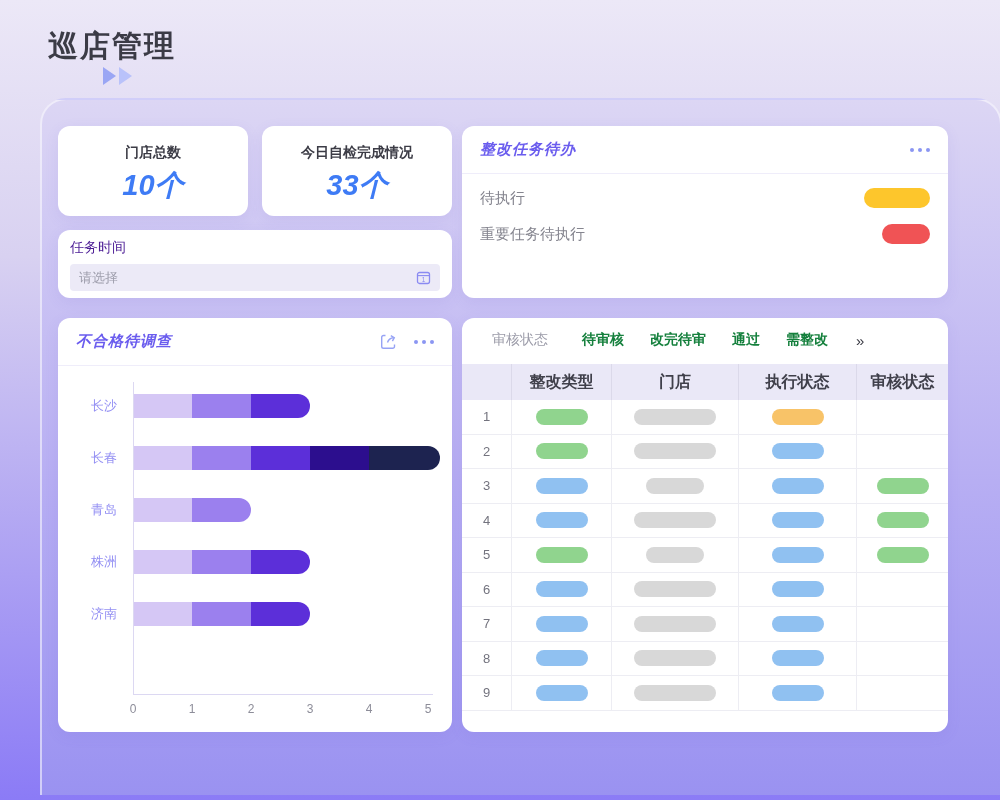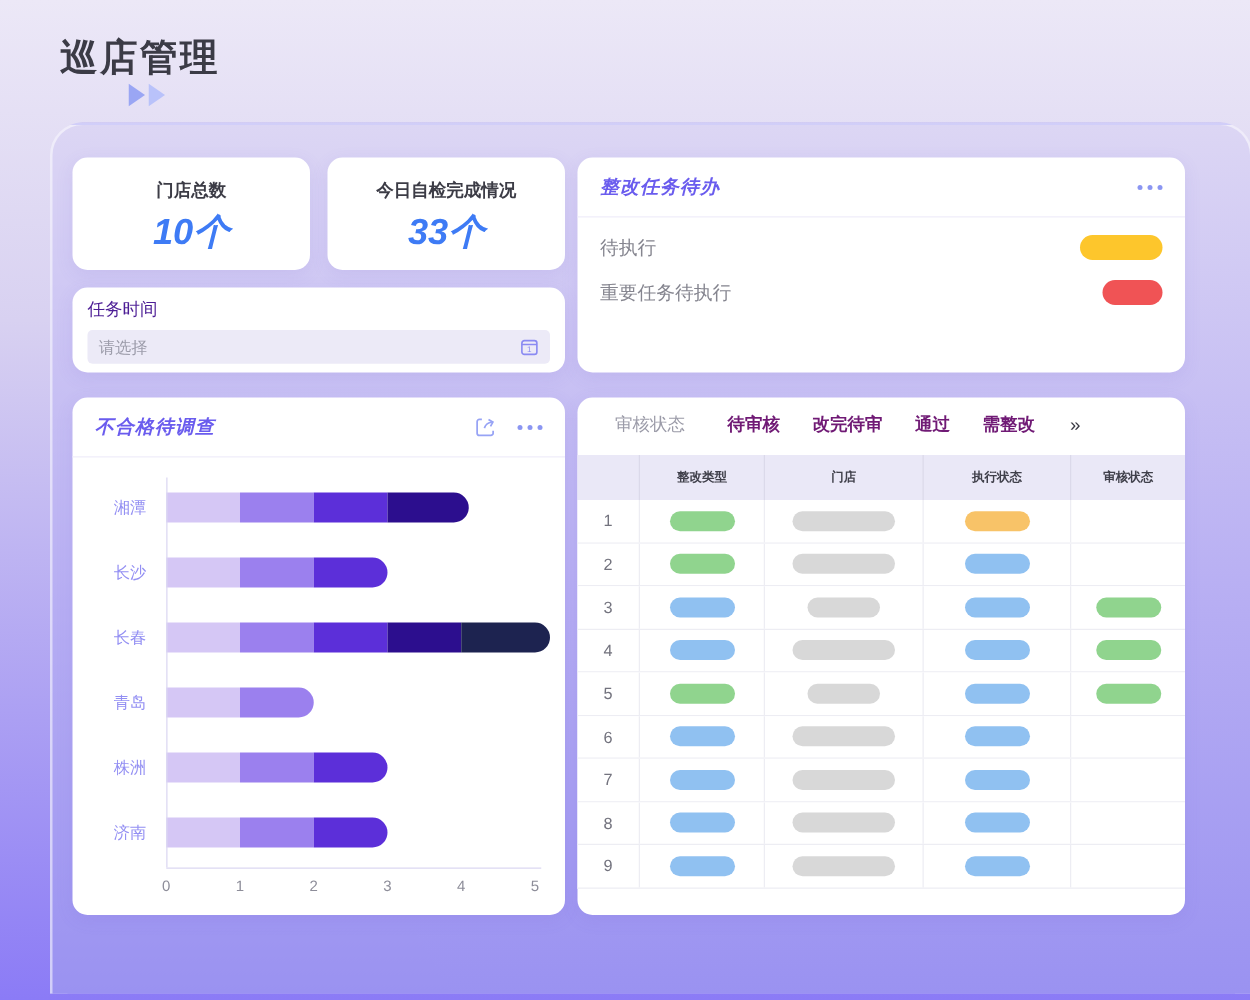--- a/index.html
+++ b/index.html
@@ -53,29 +53,29 @@
   .bar { display:flex; height:24px; }
   .seg { height:24px; }
   .seg:last-child { border-radius:0 12px 12px 0; }
   .axis-v { position:absolute; left:59px; top:2px; width:1px; height:312px; background:#dcd8f2; }
   .axis-h { position:absolute; left:59px; top:314px; width:300px; height:1px; background:#dcd8f2; }
   .tick { position:absolute; top:322px; transform:translateX(-50%); font-size:12px; color:#8d8d99; }
   
   .review-panel { left:420px; top:218px; width:486px; height:414px;padding-left:12px; }
   .filter-bar { position:absolute; top:13px; left:30px; display:flex; align-items:center; }
   .filter-label { font-size:14px; color:#9b9ba8; margin-right:34px; }
-  .filter-tab { font-size:14px; color:#701a75; font-weight:600; margin-right:26px; cursor:pointer; }
+  .filter-tab { font-size:14px; color:#15803d; font-weight:600; margin-right:26px; cursor:pointer; }
   .filter-more { font-size:15px; color:#3a3a44; cursor:pointer; margin-left:2px; }
   .review-table { position:absolute; top:46px; left:0; right:0; }
   .tr { display:grid; grid-template-columns:50px 100px 127px 118px 91px; }
   .tr.head { height:36px; background:#eae8f7; }
   .tr.body-row { height:34.5px; border-bottom:1px solid #ededf3; background:#fff; }
   .td { display:flex; align-items:center; justify-content:center; }
   .tr .td { border-right:1px solid #ededf3; }
-  .tr.head .td { border-right:1px solid #dbd9ea; font-size:10px; color:#40404b; font-weight:600; }
+  .tr.head .td { border-right:1px solid #dbd9ea; font-size:16px; color:#40404b; font-weight:600; }
   .tr .td:last-child { border-right:none; }
   .row-num { font-size:13px; color:#73737e; }
   .cell-pill { height:16px; border-radius:8px; }
   svg { display:block; }
 </style>
 </head>
 <body>
 
 <div class="page-header">
   <span class="page-title">巡店管理</span>
@@ -145,29 +145,20 @@
         <span class="dots">
             <i></i>
             <i></i>
             <i></i>
           </span>
       </span>
     </div>
     <div class="chart" id="bar-chart">
       <div class="axis-v"></div>
       <div class="axis-h"></div>
-    <div class="chart-row">
-          <span class="chart-label">湘潭</span>
-          <div class="bar">
-            <div class="seg" style="width: 59px; background: rgb(213, 199, 245);"></div>
-            <div class="seg" style="width: 59px; background: rgb(155, 128, 238);"></div>
-            <div class="seg" style="width: 59px; background: rgb(92, 47, 217);"></div>
-            <div class="seg" style="width: 64.9px; background: rgb(44, 14, 142);"></div>
-          </div>
-        </div>
         <div class="chart-row">
           <span class="chart-label">长沙</span>
           <div class="bar">
             <div class="seg" style="width: 59px; background: rgb(213, 199, 245);"></div>
             <div class="seg" style="width: 59px; background: rgb(155, 128, 238);"></div>
             <div class="seg" style="width: 59px; background: rgb(92, 47, 217);"></div>
           </div>
         </div>
         <div class="chart-row">
           <span class="chart-label">长春</span>

